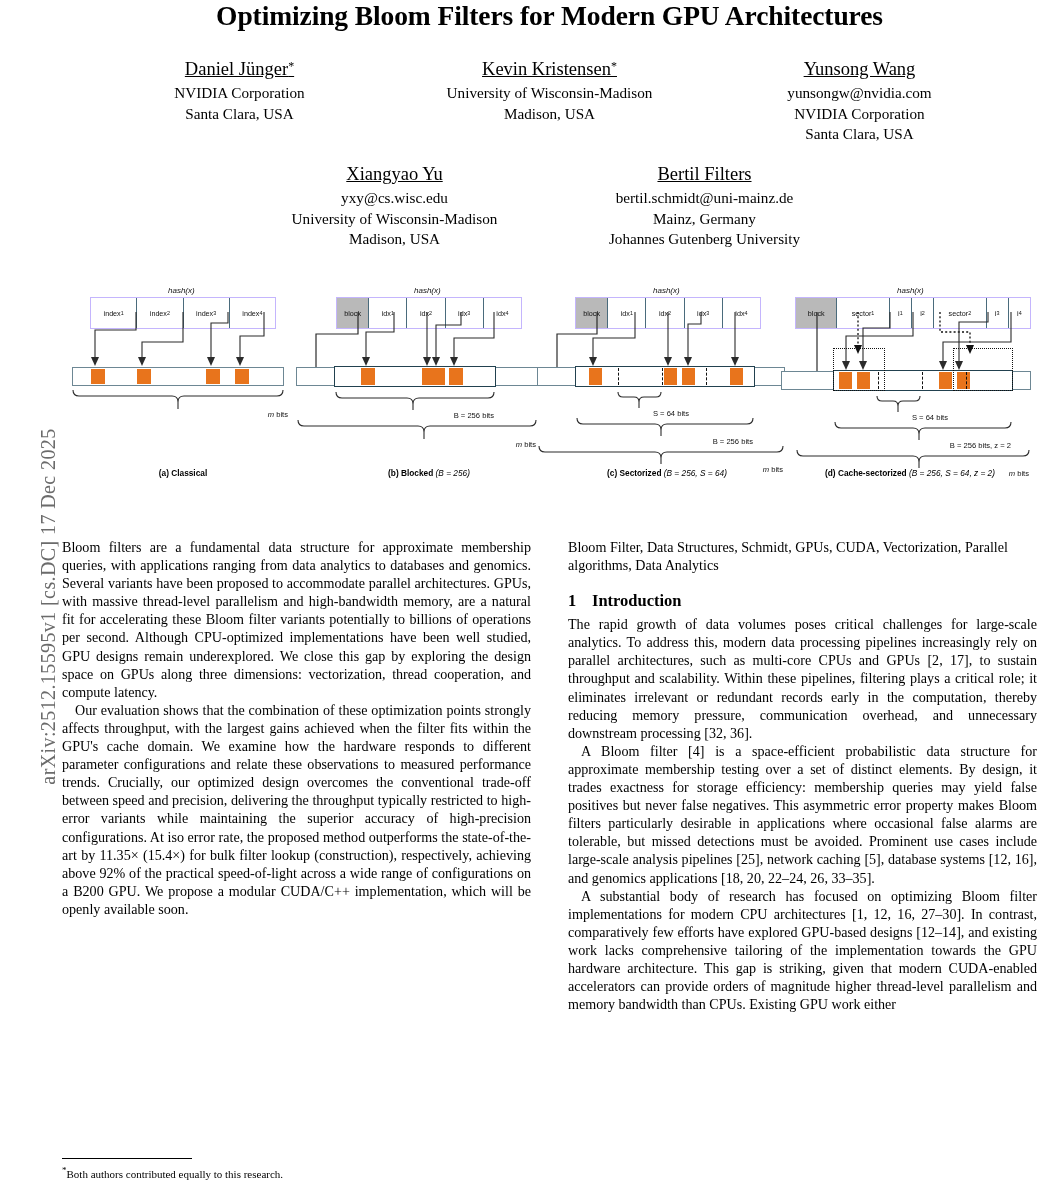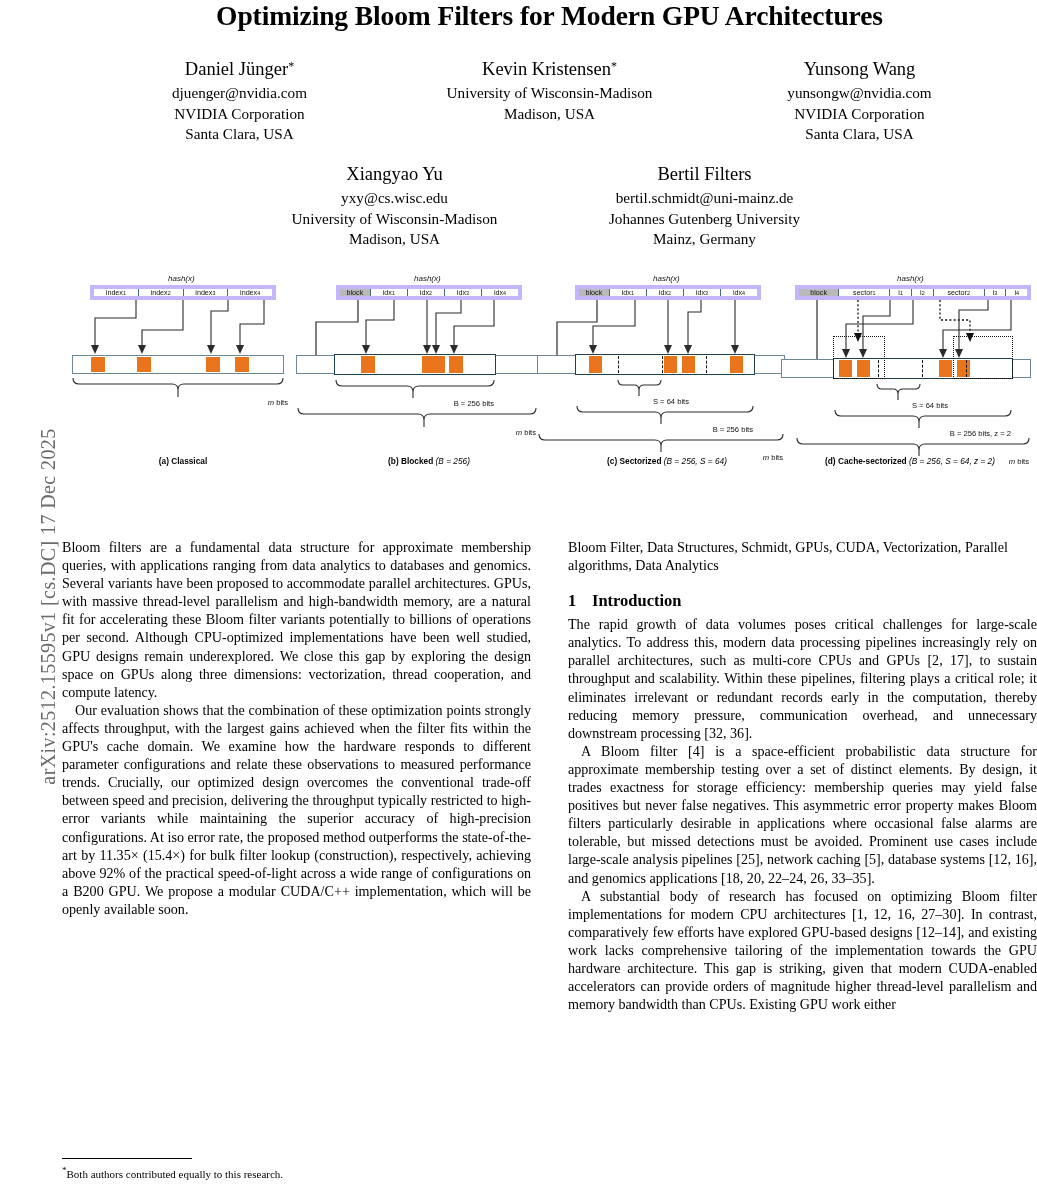--- a/index.html
+++ b/index.html
@@ -56,49 +56,50 @@
     text-align: center;
     line-height: 20.5px;
     font-size: 15.2px;
   }
   #author-row-1 .author-block { width: 310px; }
   #author-row-2 .author-block { width: 310px; }
   .author-name {
     font-size: 18.5px;
     line-height: 25px;
     margin-bottom: 1px;
+    text-decoration: underline;
   }
   .author-name sup { font-size: 12px; vertical-align: 0.45em; }
 
   
   #figure-1 {
     position: absolute;
     left: 0px; top: 268px;
     width: 975px; height: 265px;
   }
-  .fig-panel { position: absolute; top: 0; height: 215px; }
+  .fig-panel { position: absolute; top: 12px; height: 215px; }
   #fig-panel-a { left: 6px;   width: 230px; }
   #fig-panel-b { left: 252px; width: 230px; }
   #fig-panel-c { left: 487px; width: 236px; }
   #fig-panel-d { left: 723px; width: 250px; }
 
   .hashlabel {
     position: absolute;
     font-family: "Liberation Sans", sans-serif;
     font-style: italic;
     font-size: 8px;
     color: #111;
     white-space: nowrap;
   }
 
   .hdr-row {
     position: absolute;
     display: flex;
-    height: 15px;
-    border: 4px solid #c4b5fd;
+    height: 32px;
+    border: 1px solid #c4b5fd;
     background: #ec4899;
   }
   .hdr-cell {
     flex: 1 1 auto;
     border-right: 1px solid #4a6b7c;
     font-family: "Liberation Sans", sans-serif;
     font-size: 7.2px;
     display: flex; align-items: center; justify-content: center;
     color: #111;
     background: #fff;
@@ -213,21 +214,20 @@
 
 <div id="arxiv-stamp">arXiv:2512.15595v1  [cs.DC]  17 Dec 2025</div>
 
 <div id="page">
 
   <h1 id="paper-title">Optimizing Bloom Filters for Modern GPU Architectures</h1>
 
   <div class="author-row" id="author-row-1">
     <div class="author-block">
       <div class="author-name"><span>Daniel Jünger</span><sup>*</sup></div>
-      <div>djuenger@nvidia.com</div>
       <div>NVIDIA Corporation</div>
       <div>Santa Clara, USA</div>
     </div>
     <div class="author-block">
       <div class="author-name"><span>Kevin Kristensen</span><sup>*</sup></div>
       <div>University of Wisconsin-Madison</div>
       <div>Madison, USA</div>
     </div>
     <div class="author-block">
       <div class="author-name"><span>Yunsong Wang</span><sup></sup></div>
@@ -240,22 +240,22 @@
   <div class="author-row" id="author-row-2">
     <div class="author-block">
       <div class="author-name"><span>Xiangyao Yu</span><sup></sup></div>
       <div>yxy@cs.wisc.edu</div>
       <div>University of Wisconsin-Madison</div>
       <div>Madison, USA</div>
     </div>
     <div class="author-block">
       <div class="author-name"><span>Bertil Filters</span><sup></sup></div>
       <div>bertil.schmidt@uni-mainz.de</div>
+      <div>Mainz, Germany</div>
       <div>Johannes Gutenberg University</div>
-      <div>Mainz, Germany</div>
     </div>
   </div>
 
   <div id="figure-1">
 
     <div class="fig-panel" id="fig-panel-a">
       <div class="hashlabel" style="left:100px; top:6px;">hash(x)</div>
       <div class="hdr-row" style="left:22px; top:17px; width:186px;">
         <div class="hdr-cell">index<sub>1</sub></div>
         <div class="hdr-cell">index<sub>2</sub></div>

